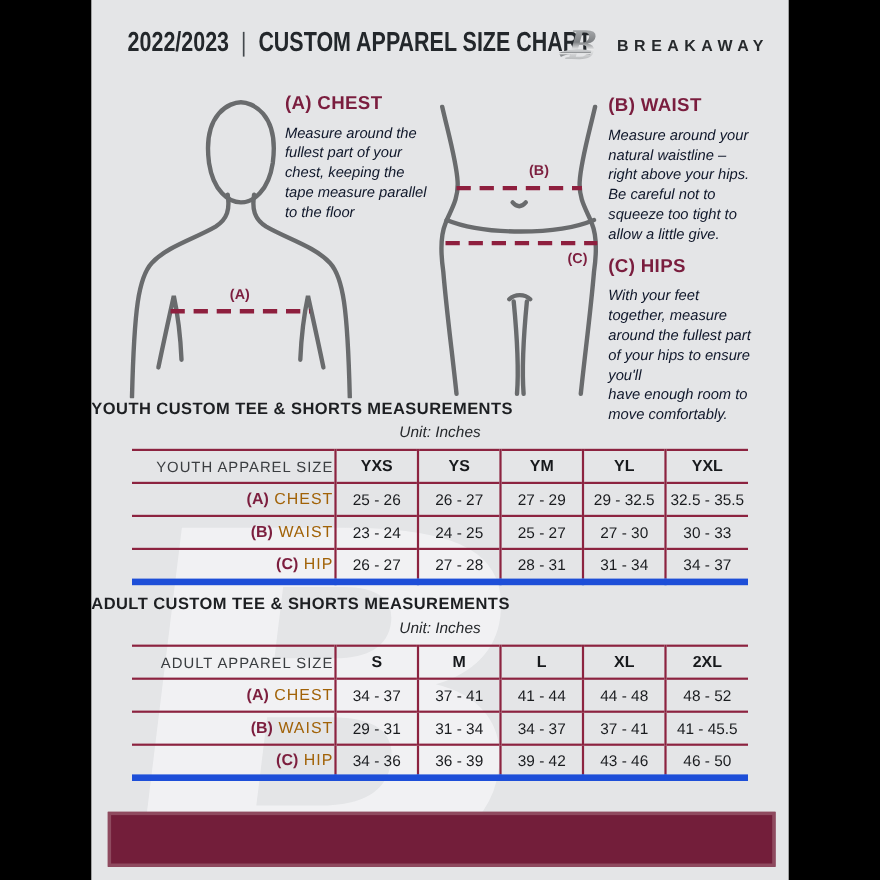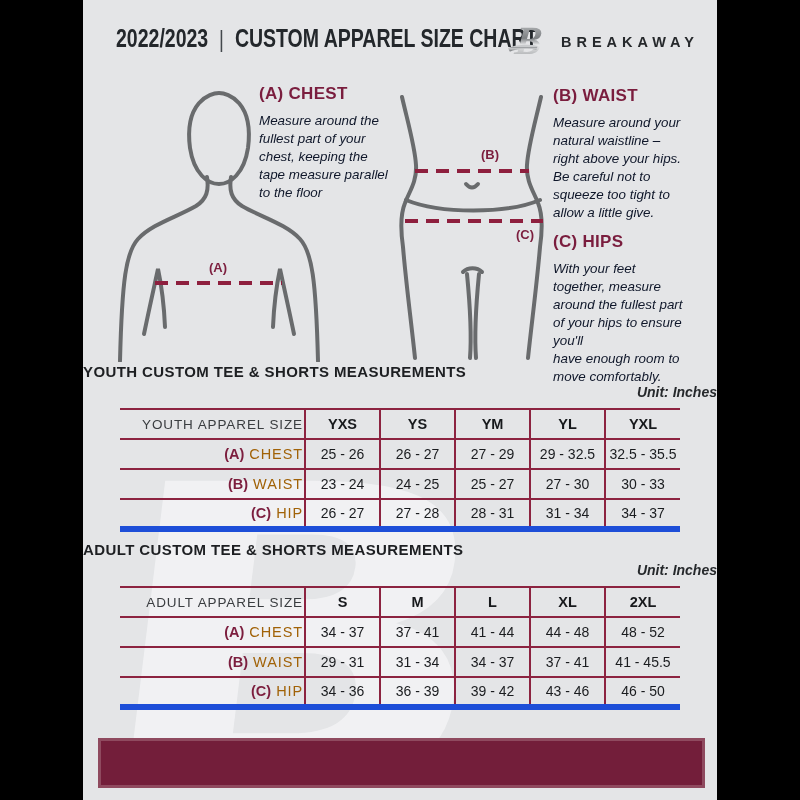--- a/index.html
+++ b/index.html
@@ -20,22 +20,22 @@
 
   
   .fig{position:absolute;z-index:2;}
   .guide{position:absolute;z-index:3;}
   .guide h3{margin:0;font-size:17px;font-weight:800;color:#7a1d3e;letter-spacing:0.3px;}
   .guide p{margin:8px 0 0 0;font-size:13.4px;font-style:italic;color:#0f172a;line-height:1.34;white-space:pre-line;}
 
   
   .section-title{position:absolute;left:0;width:100%;text-align:left;z-index:3;
     font-weight:bold;font-size:15px;color:#1d1f22;letter-spacing:0.4px;}
-  .unit-line{position:absolute;left:0;width:100%;text-align:right;z-index:3;
-    font-style:italic;font-size:14px;color:#26292c;font-weight:bold;}
+  .unit-line{position:absolute;left:0;width:100%;text-align:center;z-index:3;
+    font-style:italic;font-size:14px;color:#26292c;}
   table{position:absolute;left:37px;z-index:2;border-collapse:collapse;table-layout:fixed;width:560px;background:transparent;}
   col.c0{width:185px;} col.cv{width:75px;}
   tr{height:30px;}
   tr{border-top:2px solid #8c2340;}
   tr.last{border-bottom:6px solid #1d4ed8;}
   td+td{border-left:2px solid #8c2340;}
   td.rowhead{text-align:right;padding-left:13px;font-size:13.5px;color:#3a3d40;letter-spacing:0.9px;}
   td.size{font-weight:bold;font-size:14.5px;color:#17191c;text-align:center;}
   td.val{font-size:14px;color:#1a1c1f;text-align:center;}
   .pfx{color:#7c1e3e;font-weight:bold;font-size:14.5px;letter-spacing:0;}

